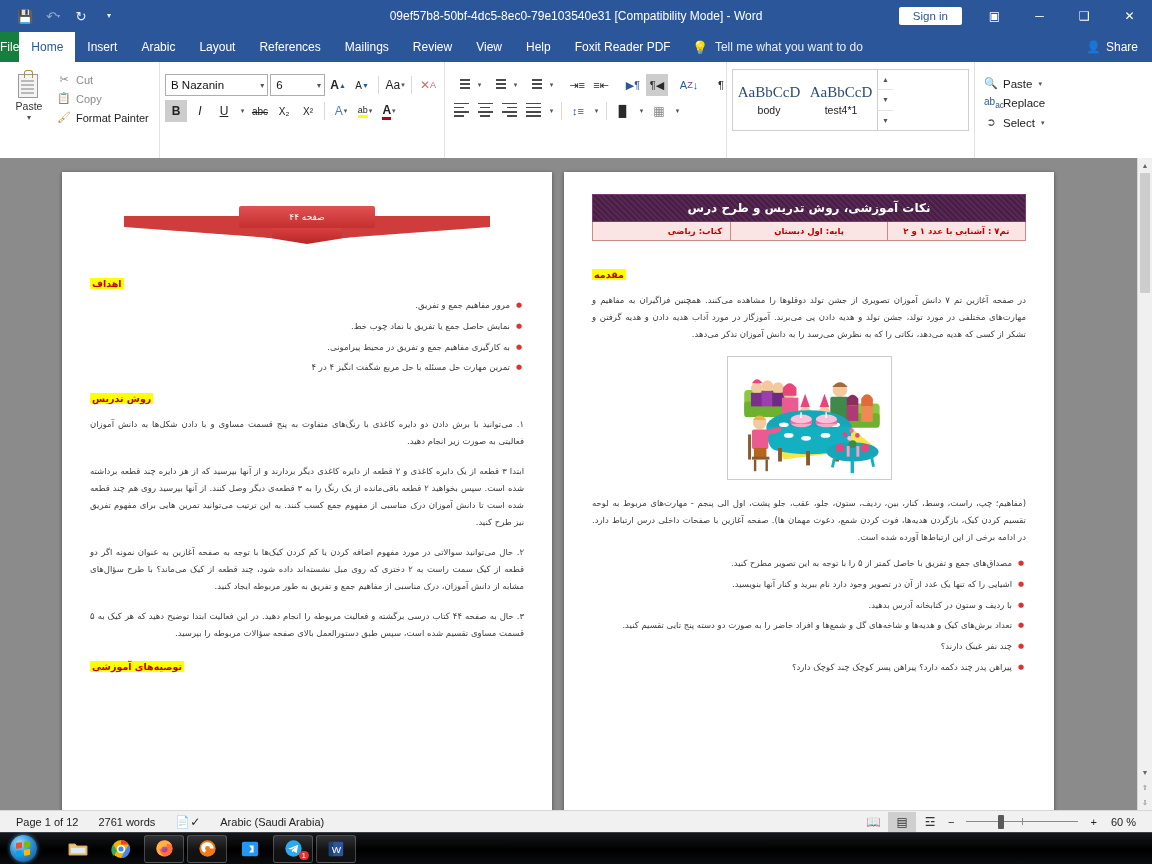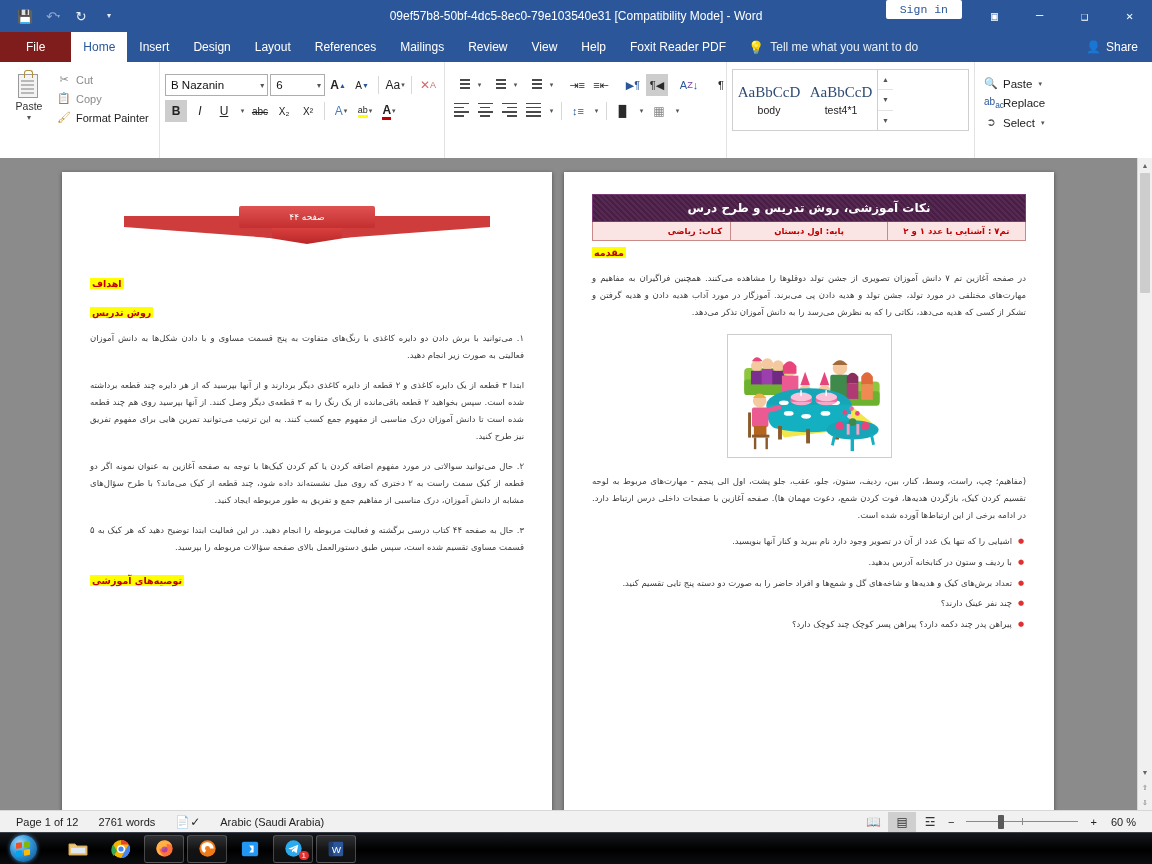--- a/index.html
+++ b/index.html
@@ -22,42 +22,42 @@
     width: 26px; height: 24px; display: flex;
     align-items: center; justify-content: center;
     color: #e8eef7; font-size: 13px; line-height: 1;
   }
   .qat-btn.dim { color: #94aace; }
   #title-text {
     position: absolute; left: 0; right: 0;
     text-align: center; font-size: 12px; color: #fff;
     pointer-events: none;
   }
-  .tb-right { margin-left: auto; display: flex; align-items: flex-start; height: 32px; z-index: 2; font-family: Liberation Mono, monospace; }
+  .tb-right { margin-left: auto; display: flex; align-items: center; height: 32px; z-index: 2; }
   #signin {
     background: #fff; color: #2b579a; font-size: 11.5px;
     padding: 3px 14px; border-radius: 2px; margin-right: 10px;
   }
   .win-btn {
     width: 45px; height: 32px; display: flex;
     align-items: center; justify-content: center;
     color: #fff; font-size: 12px;
   }
 
   
   #tabs {
     height: 30px; background: #2b579a;
     display: flex; align-items: stretch;
     color: #fff; font-size: 12px; position: relative;
   }
   .tab {
     padding: 0 12px; display: flex; align-items: center;
     white-space: nowrap;
   }
-  .tab.file { background: #7f1d1d; padding: 0 26px; }
+  .tab.file { background: #15803d; padding: 0 0; }
   .tab.active { background: #fff; color: #2b579a; }
   .tellme {
     display: flex; align-items: center; gap: 6px;
     padding: 0 10px; font-size: 12px; color: #e6edf7;
   }
   .tb-share {
     margin-left: auto; display: flex; align-items: center;
     gap: 5px; padding: 0 14px; font-size: 12px;
   }
 
@@ -379,21 +379,21 @@
     <div class="win-btn">─</div>
     <div class="win-btn">❑</div>
     <div class="win-btn close">✕</div>
   </div>
 </div>
 
 <div id="tabs">
   <div class="tab file">File</div>
   <div class="tab active">Home</div>
   <div class="tab">Insert</div>
-  <div class="tab">Design</div>
+  <div class="tab">Arabic</div>
   <div class="tab">Layout</div>
   <div class="tab">References</div>
   <div class="tab">Mailings</div>
   <div class="tab">Review</div>
   <div class="tab">View</div>
   <div class="tab">Help</div>
   <div class="tab">Foxit Reader PDF</div>
   <div class="tellme">
     <span style="font-size:13px;">💡</span>
     <span>Tell me what you want to do</span>
@@ -665,20 +665,26 @@
           <div class="banner-wing l"></div>
           <div class="banner-wing r"></div>
           <div class="banner-tail"></div>
           <div class="banner-ribbon">صفحه ۴۴</div>
         </div>
 
         <div class="head-line">
           <span class="hl">اهداف</span>
         </div>
 
+        <ul class="bul">
+          <li>مرور مفاهیم جمع و تفریق.</li>
+          <li>نمایش حاصل جمع یا تفریق با نماد چوب خط.</li>
+          <li>به کارگیری مفاهیم جمع و تفریق در محیط پیرامونی.</li>
+          <li>تمرین مهارت حل مسئله با حل مربع شگفت انگیز ۴ در ۴</li>
+        </ul>
 
         <div class="head-line">
           <span class="hl">روش تدریس</span>
         </div>
 
         <p class="para">۱. می‌توانید با برش دادن دو دایره کاغذی با رنگ‌های متفاوت به پنج قسمت مساوی و با دادن شکل‌ها به دانش آموزان فعالیتی به صورت زیر انجام دهید.</p>
         <p class="para">ابتدا ۳ قطعه از یک دایره کاغذی و ۲ قطعه از دایره کاغذی دیگر بردارند و از آنها بپرسید که از هر دایره چند قطعه برداشته شده است. سپس بخواهید ۲ قطعه باقی‌مانده از یک رنگ را به ۳ قطعه‌ی دیگر وصل کنند. از آنها بپرسید روی هم چند قطعه شده است تا دانش آموزان درک مناسبی از مفهوم جمع کسب کنند. به این ترتیب می‌توانید تمرین هایی برای مفهوم تفریق نیز طرح کنید.</p>
         <p class="para">۲. حال می‌توانید سوالاتی در مورد مفهوم اضافه کردن یا کم کردن کیک‌ها با توجه به صفحه آغازین به عنوان نمونه اگر دو قطعه از کیک سمت راست به ۲ دختری که روی مبل نشسته‌اند داده شود، چند قطعه از کیک می‌ماند؟ با طرح سؤال‌های مشابه از دانش آموزان، درک مناسبی از مفاهیم جمع و تفریق به طور مربوطه ایجاد کنید.</p>
         <p class="para">۳. حال به صفحه ۴۴ کتاب درسی برگشته و فعالیت مربوطه را انجام دهید. در این فعالیت ابتدا توضیح دهید که هر کیک به ۵ قسمت مساوی تقسیم شده است، سپس طبق دستورالعمل بالای صفحه سؤالات مربوطه را بپرسید.</p>
 
@@ -693,21 +699,21 @@
 
         <div>
           <div class="tbl-title">نکات آموزشی، روش تدریس و طرح درس</div>
           <div class="tbl-row">
             <div class="tbl-cell c3">تم۷ : آشنایی با عدد ۱ و ۲</div>
             <div class="tbl-cell c2">پایه: اول دبستان</div>
             <div class="tbl-cell">کتاب: ریاضی</div>
           </div>
         </div>
 
-        <div class="head-line" style="">
+        <div class="head-line" style="margin-top:22px;">
           <span class="hl">مقدمه</span>
         </div>
 
         <p class="para">در صفحه آغازین تم ۷ دانش آموزان تصویری از جشن تولد دوقلوها را مشاهده می‌کنند. همچنین فراگیران به مفاهیم و مهارت‌های مختلفی در مورد تولد، جشن تولد و هدیه دادن پی می‌برند. آموزگار در مورد آداب هدیه دادن و هدیه گرفتن و تشکر از کسی که هدیه می‌دهد، نکاتی را که به نظرش می‌رسد را به دانش آموزان تذکر می‌دهد.</p>
 
         <div class="clipart">
           <svg viewBox="0 0 163 122" width="159" height="118" xmlns="http://www.w3.org/2000/svg">
             <rect width="163" height="122" fill="#ffffff"></rect>
 
             <polygon points="38,74 118,66 150,92 55,104" fill="#f2e64a"></polygon>
@@ -795,20 +801,21 @@
             <circle cx="118" cy="78" r="2.4" fill="#e8457c"></circle>
             <circle cx="125" cy="74" r="2.4" fill="#f06aa0"></circle>
             <circle cx="131" cy="79" r="2.4" fill="#e8457c"></circle>
             <circle cx="123" cy="82" r="2.4" fill="#f9c2d8"></circle>
           </svg>
         </div>
 
         <p class="para">(مفاهیم؛ چپ، راست، وسط، کنار، بین، ردیف، ستون، جلو، عقب، جلو پشت، اول الی پنجم - مهارت‌های مربوط به لوحه تقسیم کردن کیک، بازگردن هدیه‌ها، فوت کردن شمع، دعوت مهمان ها). صفحه آغازین با صفحات داخلی درس ارتباط دارد. در ادامه برخی از این ارتباط‌ها آورده شده است.</p>
 
         <ul class="bul">
+          <li>مصداق‌های جمع و تفریق با حاصل کمتر از ۵ را با توجه به این تصویر مطرح کنید.</li>
           <li>اشیایی را که تنها یک عدد از آن در تصویر وجود دارد نام ببرید و کنار آنها بنویسید.</li>
           <li>با ردیف و ستون در کتابخانه آدرس بدهید.</li>
           <li>تعداد برش‌های کیک و هدیه‌ها و شاخه‌های گل و شمع‌ها و افراد حاضر را به صورت دو دسته پنج تایی تقسیم کنید.</li>
           <li>چند نفر عینک دارند؟</li>
           <li>پیراهن پدر چند دکمه دارد؟ پیراهن پسر کوچک چند کوچک دارد؟</li>
         </ul>
       </div>
     </div>
 
   </div>

